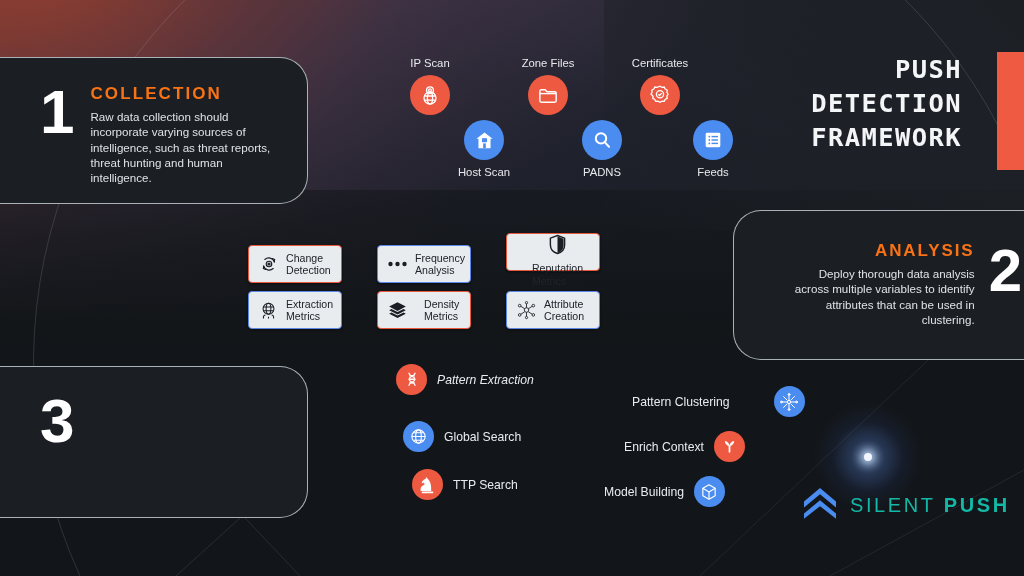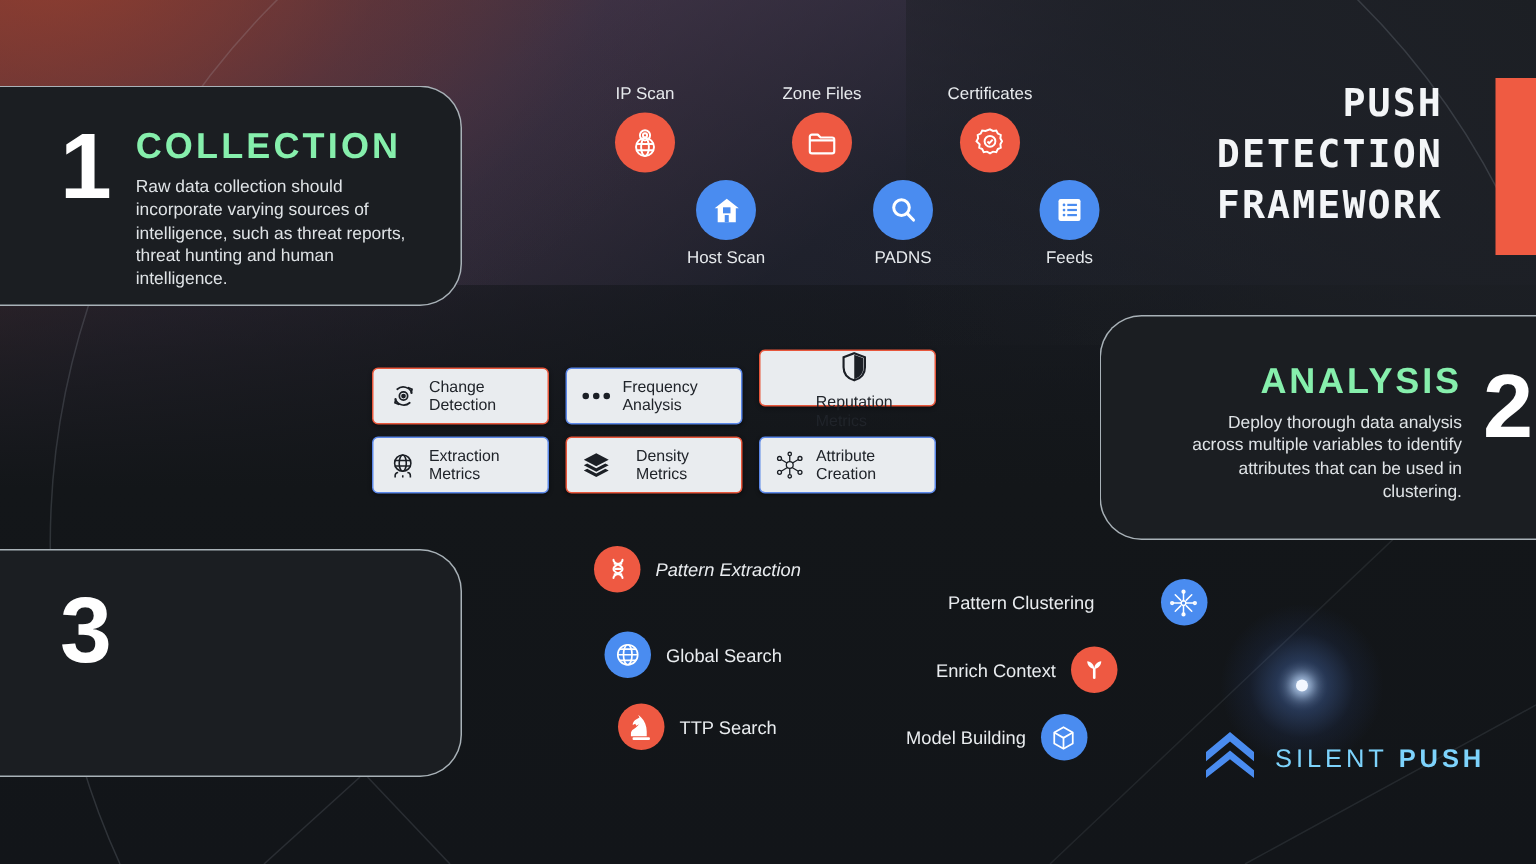--- a/index.html
+++ b/index.html
@@ -44,21 +44,21 @@
   .card {
     position:absolute;
     background:#1b1e22;
     border:1px solid #a9b2b8;
   }
   .card-1 { left:-40px; top:57px; width:348px; height:147px; border-radius:0 28px 28px 0; border-left:none; }
   .card-2 { left:733px; top:210px; width:331px; height:150px; border-radius:28px 0 0 28px; border-right:none; }
   .card-3 { left:-40px; top:366px; width:348px; height:152px; border-radius:0 28px 28px 0; border-left:none; }
 
   .step-num { font-weight:700; color:#fff; line-height:0.85; letter-spacing:-2px; }
-  .step-head { font-size:24px; font-weight:700; letter-spacing:2.1px; color:#86efac; }
+  .step-head { font-size:17px; font-weight:700; letter-spacing:2.1px; color:#f97316; }
   .step-body { font-size:11.6px; line-height:1.32; color:#dfe3e6; font-weight:400; }
 
   .card-inner { display:flex; height:100%; align-items:flex-start; }
   .card-1 .card-inner, .card-3 .card-inner { padding:26px 22px 0 80px; gap:18px; }
   .card-1 .step-num, .card-3 .step-num { font-size:62px; margin-top:2px; }
   .card-2 .card-inner { padding:30px 44px 0 22px; gap:14px; justify-content:flex-end; text-align:right; }
   .card-2 .step-num { font-size:60px; margin-top:4px; }
   .card-2 .step-head { letter-spacing:1.9px; }
   .card-txt { max-width:196px; }
   .card-2 .card-txt { max-width:184px; }
@@ -76,39 +76,39 @@
 
   
   .icon-node { position:absolute; text-align:center; }
   .circ { width:40px; height:40px; border-radius:50%; display:flex; align-items:center; justify-content:center; }
   .circ.orange { background:#ee5942; }
   .circ.blue   { background:#4a8cf0; }
   .node-lbl { font-size:11.3px; color:#e7eaed; white-space:nowrap; }
 
   
   .chip {
-    position:absolute; width:118px; height:38px;
+    position:absolute; width:94px; height:38px;
     background:#e9ecef; border-radius:4px;
     display:flex; align-items:center; gap:7px; padding-left:9px;
     box-shadow:0 1px 3px rgba(0,0,0,0.45);
   }
   .chip.bo { border:1px solid #e8563b; }
   .chip.bb { border:1px solid #5b87e8; }
   .chip-lbl { font-size:10.6px; line-height:1.18; color:#20242a; }
   .chip-ico { width:21px; height:21px; flex:0 0 21px; display:flex; align-items:center; justify-content:center; }
 
   
   .lrow { position:absolute; display:flex; align-items:center; gap:10px; }
   .lrow .circ { width:31px; height:31px; flex:0 0 31px; }
   .lrow-lbl { font-size:12.2px; color:#e9ecef; white-space:nowrap; }
   .lrow.rtl { flex-direction:row-reverse; }
 
   
   .logo { position:absolute; left:803px; top:487px; display:flex; align-items:center; gap:13px; }
-  .logo-txt { font-size:17px; letter-spacing:2.6px; color:#7dd3fc; }
+  .logo-txt { font-size:20px; letter-spacing:2.6px; color:#14b8a6; }
   .logo-txt b { font-weight:700; }
   .logo-txt span.light { font-weight:400; }
 </style>
 </head>
 <body>
 
 <div class="bg">
   <div class="bg-base"></div>
   <div class="bg-glow-tl"></div>
   <div class="bg-darkmass"></div>

